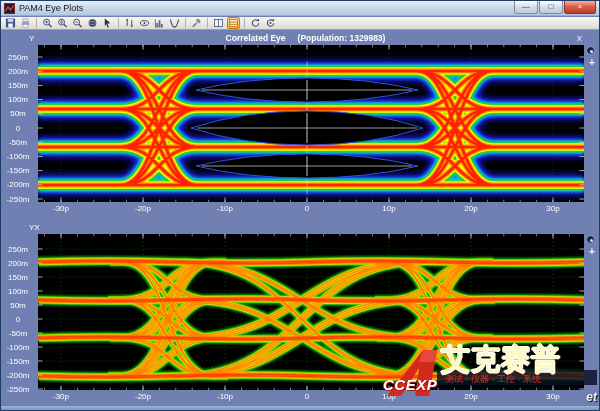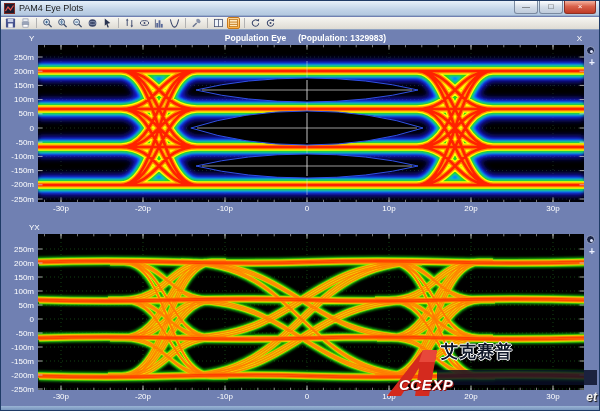--- a/index.html
+++ b/index.html
@@ -32,42 +32,42 @@
   .client{position:absolute;left:1px;top:30px;width:598px;height:376px;}
   .panel{position:relative;width:100%;}
   .panel-header{position:relative;height:14px;display:flex;align-items:center;}
   .axis-corner{font-size:8px;color:#fff;}
   .ylab{margin-left:27px;}
   .xlab{margin-right:18px;}
   .ptitle{flex:1;text-align:center;font-size:8.5px;font-weight:bold;color:#fff;}
   .pop{margin-left:12px;}
   .plotarea{position:absolute;left:36px;background:#000;}
   .plotarea svg{display:block;}
-  .ylabels span{position:absolute;left:0;width:32px;text-align:right;
+  .ylabels span{position:absolute;left:0;width:32px;text-align:center;
     font-size:8px;color:#fff;}
   .xticks span{position:absolute;width:30px;text-align:center;font-size:8px;color:#fff;}
   .sidebtns{position:absolute;width:12px;}
   .opt-circle{width:9px;height:9px;border-radius:50%;background:#1b2546;
     border:1px solid #9aa6c8;position:relative;}
   .opt-circle::after{content:"";position:absolute;left:3px;top:3px;width:3px;height:3px;
     border-radius:50%;background:#dfe6ff;}
   .plus-glyph{display:block;color:#eef2ff;font-size:10px;font-weight:bold;
     line-height:9px;text-align:center;margin-top:3px;}
   
   .watermark{position:absolute;right:2px;bottom:6px;width:218px;height:64px;
     pointer-events:none;}
   .wm-band{position:absolute;left:58px;top:30px;width:160px;height:15px;
     background:rgba(8,14,38,.82);}
-  .wm-cn{position:absolute;left:62px;top:0px;font-size:17px;font-weight:bold;
-    color:#0f172a;letter-spacing:1px;white-space:nowrap;
+  .wm-cn{position:absolute;left:62px;top:0px;font-size:29px;font-weight:bold;
+    color:#fef9c3;letter-spacing:1px;white-space:nowrap;
     text-shadow:1px 0 #fff,-1px 0 #fff,0 1px #fff,0 -1px #fff;}
   .wm-tagline{position:absolute;left:66px;top:33px;font-size:9px;color:#e03030;
     white-space:nowrap;}
   .wm-logo{position:absolute;left:0;top:8px;width:92px;height:52px;}
-  .wm-cctext{position:absolute;left:20px;top:36px;font-size:15px;font-weight:bold;
+  .wm-cctext{position:absolute;left:4px;top:36px;font-size:15px;font-weight:bold;
     font-style:italic;color:#fff;letter-spacing:.5px;
     text-shadow:1px 1px 0 #a01818,-1px 0 #a01818;}
   .wm-suffix{position:absolute;right:0px;bottom:0px;font-size:12px;font-weight:bold;
     font-style:italic;color:#f2f2f2;text-shadow:1px 1px 1px #111;}
   .bottomstrip{position:absolute;left:0;bottom:0;width:100%;height:4px;
     background:linear-gradient(#9ab4d4,#7795bd);}
 </style>
 </head>
 <body>
 
@@ -196,21 +196,21 @@
           <circle cx="6" cy="6" r="1.1" fill="#39456a"></circle>
         </svg>
       </span>
     </div>
 
   <div class="client">
 
     <div class="panel" id="panel0" style="height:184px;">
       <div class="panel-header">
         <span class="axis-corner ylab">Y</span>
-        <span class="ptitle"><span>Population Eye</span><span class="pop">(Population: 1329983)</span></span>
+        <span class="ptitle"><span>Correlated Eye</span><span class="pop">(Population: 1329983)</span></span>
         <span class="axis-corner xlab">X</span>
       </div>
       <div class="plotarea" id="plot0" style="top:14px;width:546px;height:157px;">
           <svg width="546" height="157" viewBox="0 0 546 157">
             <defs>
               <filter id="p0b0" x="-20%" y="-20%" width="140%" height="140%">
                 <feGaussianBlur stdDeviation="3"></feGaussianBlur>
               </filter>
               <filter id="p0b1" x="-20%" y="-20%" width="140%" height="140%">
                 <feGaussianBlur stdDeviation="1.5"></feGaussianBlur>
@@ -622,20 +622,21 @@
       <div class="sidebtns" style="right:2px;top:15px;">
         <div class="opt-circle"></div>
         <span class="plus-glyph">+</span>
       </div>
     </div>
   </div>
 
   <div class="watermark">
     <div class="wm-band"></div>
     <span class="wm-cn">艾克赛普</span>
+    <span class="wm-tagline">测试 · 仪器 · 工控 · 系统</span>
     <svg class="wm-logo" viewBox="0 0 92 52">
       <polygon points="8,48 44,2 58,2 50,48 36,48 40,20 22,48" fill="#d42a1e"></polygon>
       <polygon points="44,2 58,2 56,14 40,14" fill="#e8483a"></polygon>
     </svg>
     <span class="wm-cctext">CCEXP</span>
     <span class="wm-suffix">et</span>
   </div>
 
   <div class="bottomstrip"></div>
 </div>

